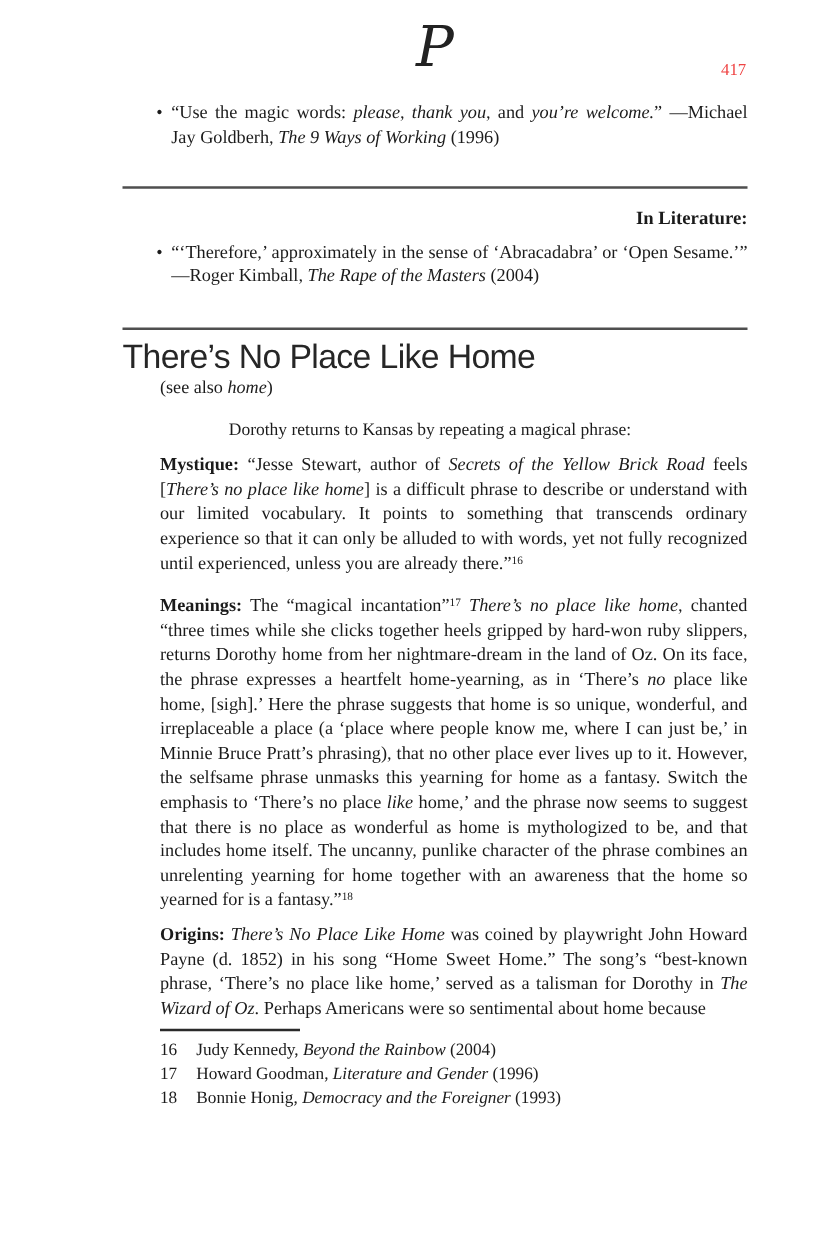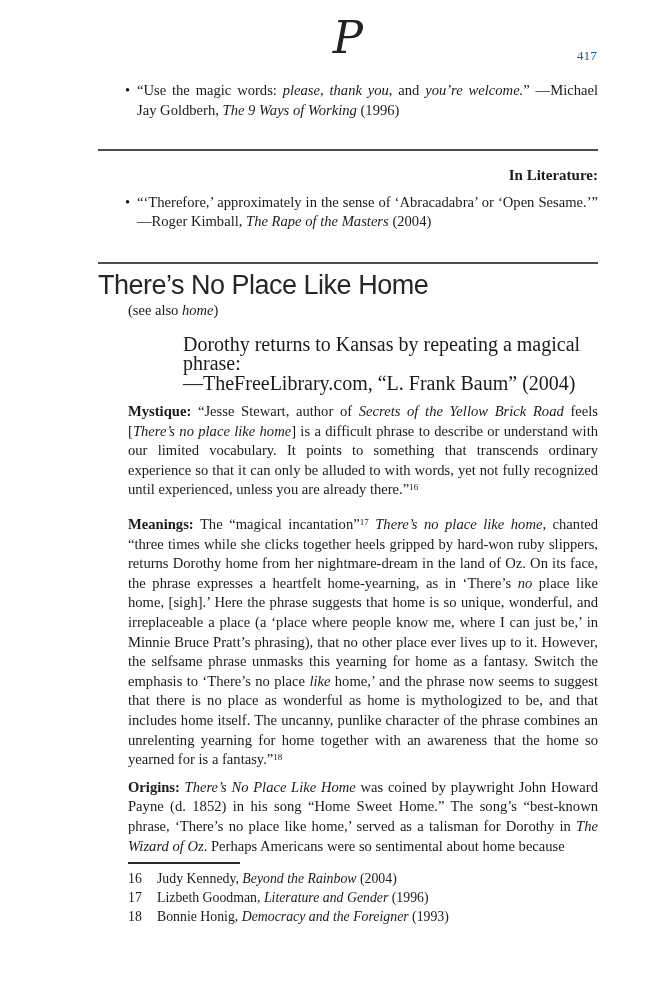--- a/index.html
+++ b/index.html
@@ -14,21 +14,21 @@
   .ornament {
     position:absolute; top:14px; left:98px; width:500px;
     text-align:center;
     font-family:"DejaVu Serif","Liberation Serif",serif;
     font-style:italic; font-weight:300;
     font-size:45px; line-height:48px;
     color:#222;
   }
   .page-number {
     position:absolute; top:48px; right:70px;
-    font-size:13.5px; color:#0369a1;
+    font-size:13.5px; color:#ef4444;
   }
   .content { position:absolute; left:98px; top:0; width:500px; }
 
   .bullet-item { display:flex; }
   .bullet-item .marker { flex:none; width:12px; font-size:14.6px; line-height:19.6px; }
   .bullet-item .bullet-text { flex:1; text-align:justify; font-size:14.6px; line-height:19.6px; }
   .top-bullet { margin:81px 0 0 27px; }
 
   .section-rule { height:2px; background:#4f4f4f; border:none; margin:0; }
   .rule-1 { margin-top:29px; }
@@ -41,21 +41,21 @@
     margin:6px 0 0 0; color:#262626;
   }
   .subhead {
     margin:15px 0 0 30px;
     font-weight:bold; font-size:15px; line-height:19.5px;text-align:right;
   }
   .therefore-bullet { margin:7px 0 0 27px; }
 
   .see-also { margin:1px 0 0 30px; font-size:14.5px; line-height:17px; }
 
-  .epigraph { margin:16px 0 0 85px; font-size:20px; line-height:19.4px; }
+  .epigraph { margin:16px 0 0 85px; font-size:14px; line-height:19.4px; }
 
   p.body-para {
     margin:9px 0 0 30px;
     text-align:justify;
     font-size:14.6px; line-height:19.6px;
   }
   p.meanings-para { margin-top:15px; }
   p.origins-para { margin-top:8px; }
 
   sup { font-size:0.62em; line-height:0; position:relative; top:-0.45em; vertical-align:baseline; }
@@ -95,37 +95,36 @@
       </div>
     </section>
 
     <section>
       <div class="section-rule rule-2"></div>
       <h1 class="entry-heading">There’s No Place Like Home</h1>
       <div class="see-also"><span>(see also </span><i>home</i><span>)</span></div>
 
       <div class="epigraph">
         <div>Dorothy returns to Kansas by repeating a magical phrase:</div>
-        <div>—TheFreeLibrary.com, “L. Frank Baum” (2004)</div>
       </div>
 
       <p class="body-para mystique-para"><b>Mystique:</b><span>  “Jesse Stewart, author of </span><i>Secrets of the Yellow Brick Road</i><span> feels [</span><i>There’s no place like home</i><span>] is a difficult phrase to describe or understand with our limited vocabulary. It points to something that transcends ordinary experience so that it can only be alluded to with words, yet not fully recognized until experienced, unless you are already there.”</span><sup>16</sup></p>
       <p class="body-para meanings-para"><b>Meanings:</b><span>  The “magical incantation”</span><sup>17</sup><span> </span><i>There’s no place like home</i><span>, chanted “three times while she clicks together heels gripped by hard-won ruby slippers, returns Dorothy home from her nightmare-dream in the land of Oz. On its face, the phrase expresses a heartfelt home-yearning, as in ‘There’s </span><i>no</i><span> place like home, [sigh].’ Here the phrase suggests that home is so unique, wonderful, and irreplaceable a place (a ‘place where people know me, where I can just be,’ in Minnie Bruce Pratt’s phrasing), that no other place ever lives up to it. However, the selfsame phrase unmasks this yearning for home as a fantasy. Switch the emphasis to ‘There’s no place </span><i>like</i><span> home,’ and the phrase now seems to suggest that there is no place as wonderful as home is mythologized to be, and that includes home itself. The uncanny, punlike character of the phrase combines an unrelenting yearning for home together with an awareness that the home so yearned for is a fantasy.”</span><sup>18</sup></p>
       <p class="body-para origins-para"><b>Origins:</b><span>  </span><i>There’s No Place Like Home</i><span> was coined by playwright John Howard Payne (d. 1852) in his song “Home Sweet Home.” The song’s “best-known phrase, ‘There’s no place like home,’ served as a talisman for Dorothy in </span><i>The Wizard of Oz</i><span>. Perhaps Americans were so sentimental about home because</span></p>
     </section>
 
     <footer class="footnotes">
       <div class="fn-rule"></div>
       <div class="fn-row">
         <span class="fn-num">16</span>
         <span class="fn-text"><span>Judy Kennedy, </span><i>Beyond the Rainbow</i><span> (2004)</span></span>
       </div>
       <div class="fn-row">
         <span class="fn-num">17</span>
-        <span class="fn-text"><span>Lizbeth Goodman, </span><i>Literature and Gender</i><span> (1996)</span></span>
+        <span class="fn-text"><span>Howard Goodman, </span><i>Literature and Gender</i><span> (1996)</span></span>
       </div>
       <div class="fn-row">
         <span class="fn-num">18</span>
         <span class="fn-text"><span>Bonnie Honig, </span><i>Democracy and the Foreigner</i><span> (1993)</span></span>
       </div>
     </footer>
 
   </div>
 </div>
 

